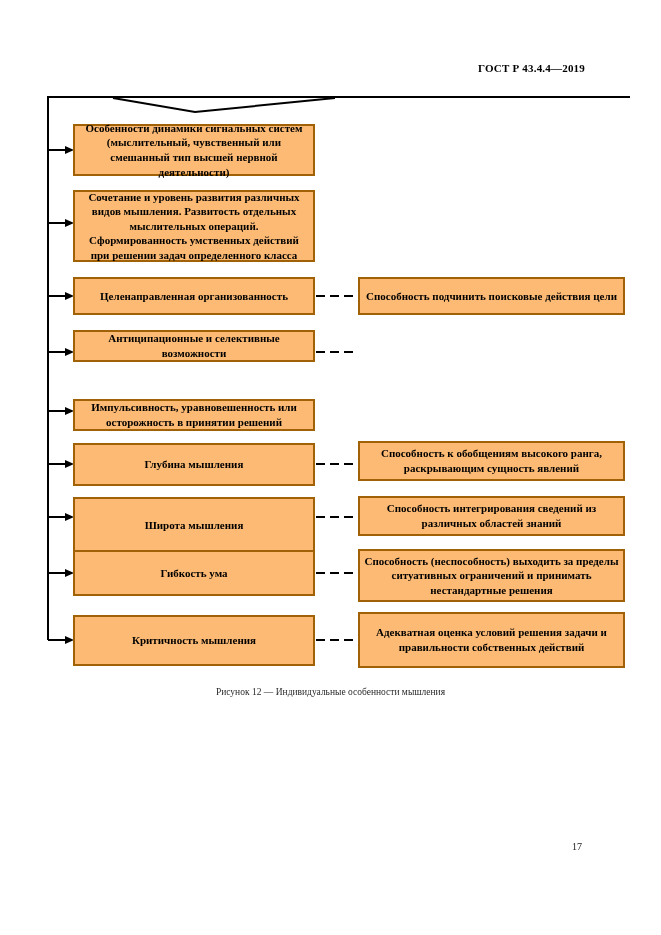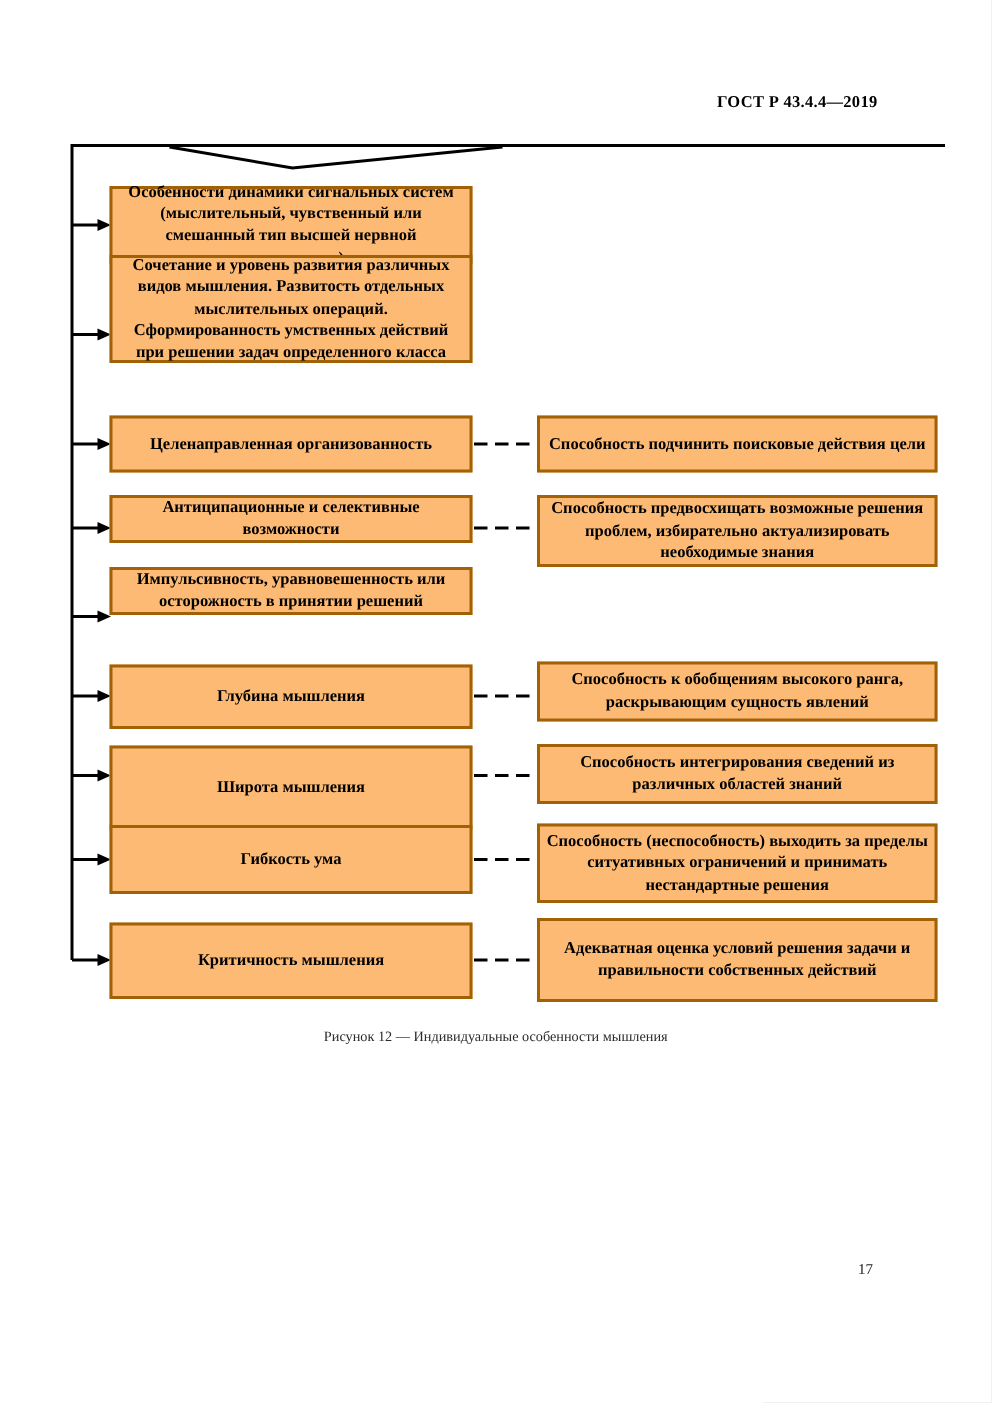--- a/index.html
+++ b/index.html
@@ -68,31 +68,30 @@
       <line x1="316" y1="296" x2="357" y2="296"></line>
       <line x1="316" y1="352" x2="357" y2="352"></line>
       <line x1="316" y1="464" x2="357" y2="464"></line>
       <line x1="316" y1="517" x2="357" y2="517"></line>
       <line x1="316" y1="573" x2="357" y2="573"></line>
       <line x1="316" y1="640" x2="357" y2="640"></line>
     </g>
   </svg>
 
   <div class="box lbox" style="top:124px;height:52px">Особенности динамики сигнальных систем (мыслительный, чувственный или смешанный тип высшей нервной деятельности)</div>
-  <div class="box lbox" style="top:170px;height:72px">Сочетание и уровень развития различных видов мышления. Развитость отдельных мыслительных операций. Сформированность умственных действий при решении задач определенного класса</div>
+  <div class="box lbox" style="top:190px;height:72px">Сочетание и уровень развития различных видов мышления. Развитость отдельных мыслительных операций. Сформированность умственных действий при решении задач определенного класса</div>
   <div class="box lbox" style="top:277px;height:38px">Целенаправленная организованность</div>
   <div class="box lbox" style="top:330px;height:32px">Антиципационные и селективные возможности</div>
-  <div class="box lbox" style="top:378px;height:32px">Импульсивность, уравновешенность или осторожность в принятии решений</div>
+  <div class="box lbox" style="top:399px;height:32px">Импульсивность, уравновешенность или осторожность в принятии решений</div>
   <div class="box lbox" style="top:443px;height:43px">Глубина мышления</div>
   <div class="box lbox" style="top:497px;height:56px">Широта мышления</div>
   <div class="box lbox" style="top:550px;height:46px">Гибкость ума</div>
   <div class="box lbox" style="top:615px;height:51px">Критичность мышления</div>
 
   <div class="box rbox" style="top:277px;height:38px">Способность подчинить поисковые действия цели</div>
-  <div class="box rbox" style="top:330px;height:48px">Способность предвосхищать возможные решения проблем, избирательно актуализировать необходимые знания</div>
   <div class="box rbox" style="top:441px;height:40px">Способность к обобщениям высокого ранга, раскрывающим сущность явлений</div>
   <div class="box rbox" style="top:496px;height:40px">Способность интегрирования сведений из различных областей знаний</div>
   <div class="box rbox" style="top:549px;height:53px">Способность (неспособность) выходить за пределы ситуативных ограничений и принимать нестандартные решения</div>
   <div class="box rbox" style="top:612px;height:56px">Адекватная оценка условий решения задачи и правильности собственных действий</div>
 
   <div class="figure-caption">Рисунок 12 — Индивидуальные особенности мышления</div>
 
   <div class="page-number">17</div>
 
 </div>

